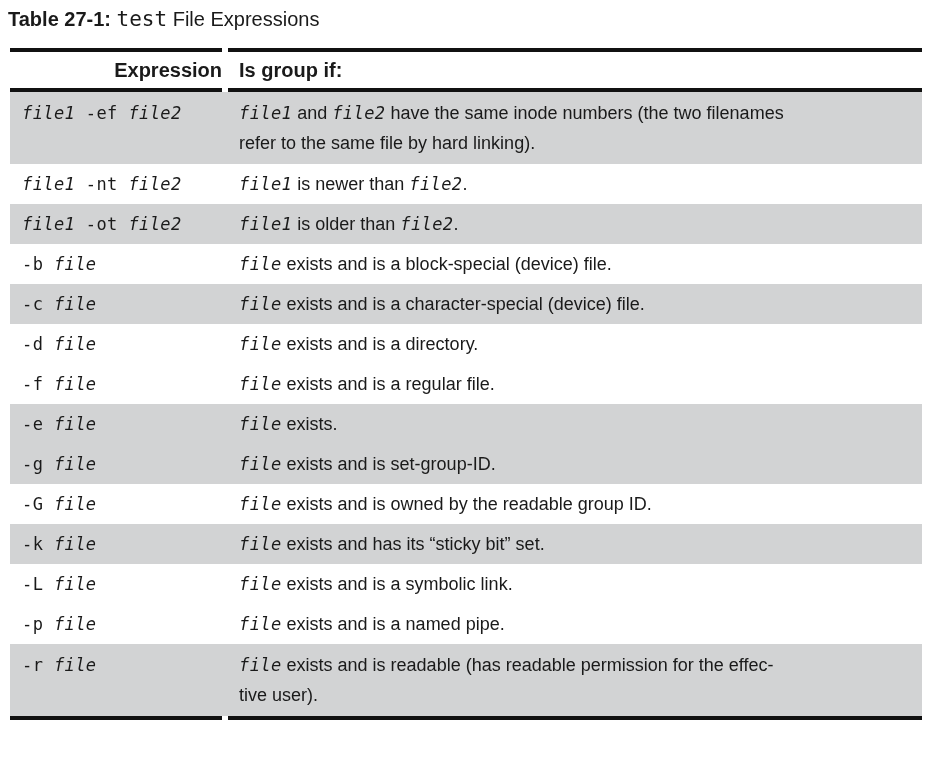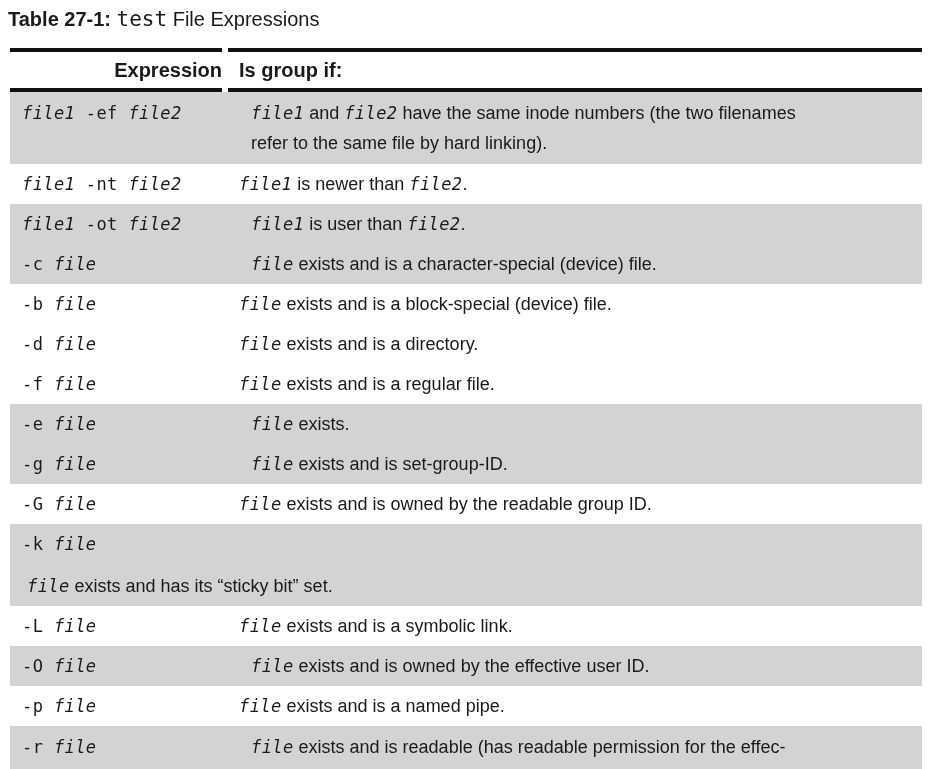--- a/index.html
+++ b/index.html
@@ -43,21 +43,21 @@
     font-weight: bold; font-size: 20px;
   }
 
   .row {
     display: flex;
     padding: 5px 0;
     line-height: 30px;
     font-size: 18px;
   }
   .row.tall { padding: 6px 0; }
-  .row.shaded { background: #d2d3d4; gap: 12px; }
+  .row.shaded { background: #d2d3d4; }
   .cell-expr {
     width: 212px; box-sizing: border-box; padding-left: 12px;
     flex-shrink: 0;
     white-space: nowrap;
   }
   .cell-desc {
     flex: 1; box-sizing: border-box; padding-left: 17px; padding-right: 6px;
   }
   
   .m  { font-family: "DejaVu Sans Mono", monospace; font-size: 17px; letter-spacing: 0.4px; }
@@ -95,29 +95,29 @@
       <div class="row shaded tall" style="background: rgb(210, 211, 212);">
         <div class="cell-expr"><span class="mi">file1</span><span class="m"> -ef </span><span class="mi">file2</span></div>
         <div class="cell-desc"><span class="mi">file1</span><span class="p"> and </span><span class="mi">file2</span><span class="p"> have the same inode numbers (the two filenames</span><br><span class="p">refer to the same file by hard linking).</span></div>
       </div>
       <div class="row">
         <div class="cell-expr"><span class="mi">file1</span><span class="m"> -nt </span><span class="mi">file2</span></div>
         <div class="cell-desc"><span class="mi">file1</span><span class="p"> is newer than </span><span class="mi">file2</span><span class="p">.</span></div>
       </div>
       <div class="row shaded" style="background: rgb(210, 211, 212);">
         <div class="cell-expr"><span class="mi">file1</span><span class="m"> -ot </span><span class="mi">file2</span></div>
-        <div class="cell-desc"><span class="mi">file1</span><span class="p"> is user than </span><span class="mi">file2</span><span class="p">.</span></div>
+        <div class="cell-desc"><span class="mi">file1</span><span class="p"> is older than </span><span class="mi">file2</span><span class="p">.</span></div>
+      </div>
+      <div class="row">
+        <div class="cell-expr"><span class="m">-b </span><span class="mi">file</span></div>
+        <div class="cell-desc"><span class="mi">file</span><span class="p"> exists and is a block-special (device) file.</span></div>
       </div>
       <div class="row shaded" style="background: rgb(210, 211, 212);">
         <div class="cell-expr"><span class="m">-c </span><span class="mi">file</span></div>
         <div class="cell-desc"><span class="mi">file</span><span class="p"> exists and is a character-special (device) file.</span></div>
-      </div>
-      <div class="row">
-        <div class="cell-expr"><span class="m">-b </span><span class="mi">file</span></div>
-        <div class="cell-desc"><span class="mi">file</span><span class="p"> exists and is a block-special (device) file.</span></div>
       </div>
       <div class="row">
         <div class="cell-expr"><span class="m">-d </span><span class="mi">file</span></div>
         <div class="cell-desc"><span class="mi">file</span><span class="p"> exists and is a directory.</span></div>
       </div>
       <div class="row">
         <div class="cell-expr"><span class="m">-f </span><span class="mi">file</span></div>
         <div class="cell-desc"><span class="mi">file</span><span class="p"> exists and is a regular file.</span></div>
       </div>
       <div class="row shaded" style="background: rgb(210, 211, 212);">
@@ -125,31 +125,27 @@
         <div class="cell-desc"><span class="mi">file</span><span class="p"> exists.</span></div>
       </div>
       <div class="row shaded" style="background: rgb(210, 211, 212);">
         <div class="cell-expr"><span class="m">-g </span><span class="mi">file</span></div>
         <div class="cell-desc"><span class="mi">file</span><span class="p"> exists and is set-group-ID.</span></div>
       </div>
       <div class="row">
         <div class="cell-expr"><span class="m">-G </span><span class="mi">file</span></div>
         <div class="cell-desc"><span class="mi">file</span><span class="p"> exists and is owned by the readable group ID.</span></div>
       </div>
-      <div class="row shaded" style="background: rgb(210, 211, 212); flex-direction: column;">
+      <div class="row shaded" style="background: rgb(210, 211, 212);">
         <div class="cell-expr"><span class="m">-k </span><span class="mi">file</span></div>
         <div class="cell-desc"><span class="mi">file</span><span class="p"> exists and has its “sticky bit” set.</span></div>
       </div>
       <div class="row">
         <div class="cell-expr"><span class="m">-L </span><span class="mi">file</span></div>
         <div class="cell-desc"><span class="mi">file</span><span class="p"> exists and is a symbolic link.</span></div>
-      </div>
-      <div class="row shaded" style="background: rgb(210, 211, 212);">
-        <div class="cell-expr"><span class="m">-O </span><span class="mi">file</span></div>
-        <div class="cell-desc"><span class="mi">file</span><span class="p"> exists and is owned by the effective user ID.</span></div>
       </div>
       <div class="row">
         <div class="cell-expr"><span class="m">-p </span><span class="mi">file</span></div>
         <div class="cell-desc"><span class="mi">file</span><span class="p"> exists and is a named pipe.</span></div>
       </div>
       <div class="row shaded tall" style="background: rgb(210, 211, 212);">
         <div class="cell-expr"><span class="m">-r </span><span class="mi">file</span></div>
         <div class="cell-desc"><span class="mi">file</span><span class="p"> exists and is readable (has readable permission for the effec-</span><br><span class="p">tive user).</span></div>
       </div>
     </div>

